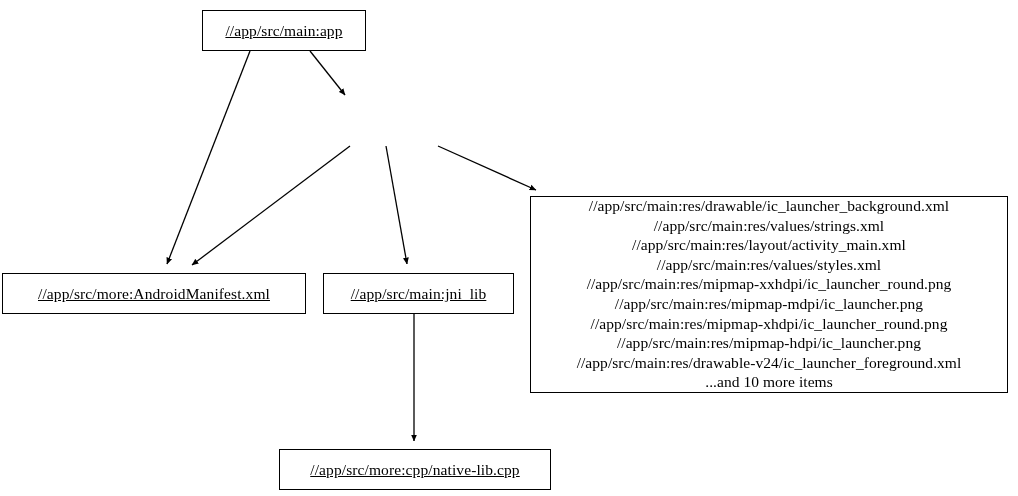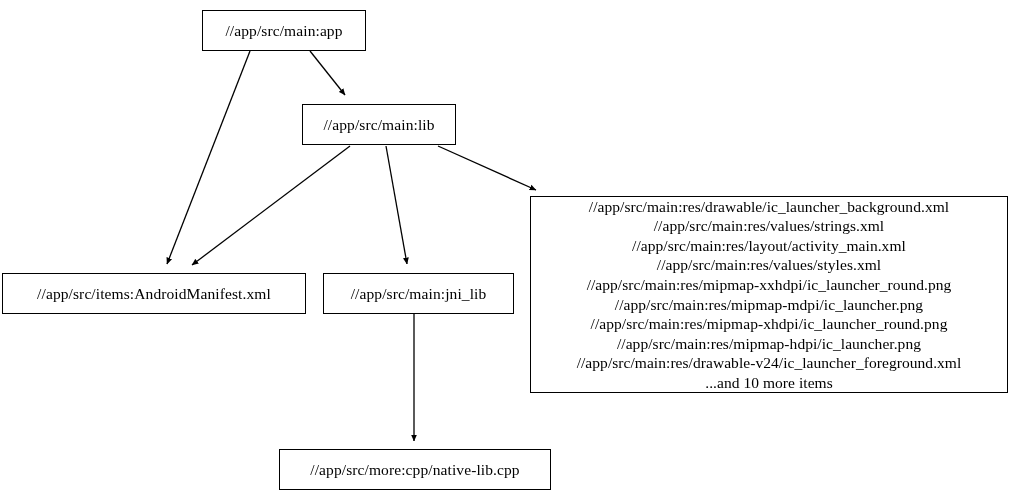--- a/index.html
+++ b/index.html
@@ -32,20 +32,21 @@
     align-items: center;
     justify-content: center;
     color: #000000;
     white-space: nowrap;
   }
   .node-label {
     font-size: 15.5px;
     line-height: 1;
     text-align: left;
     letter-spacing: 0.1px;
+    text-decoration: underline;
   }
   .node-multiline {
     display: block;
     white-space: pre;
     text-align: center;
     font-size: 15.5px;
     line-height: 19.6px;
     letter-spacing: 0.05px;
   }
   .node-multiline .ml-line {
@@ -86,33 +87,30 @@
 
     <g>
       <path d="M 414 314 L 414 441" stroke="#000000" stroke-width="1.3" fill="none" marker-end="url(#arrow)"></path>
     </g>
   </svg>
 
   <div class="node" style="left:202px; top:10px; width:164px; height:41px;">
     <span class="node-label">//app/src/main:app</span>
   </div>
 
-  <div class="node" style="left:302px; top:104px; width:154px; height:41px;">
-    <span class="node-label">//app/src/main:lib</span>
-  </div>
 
   <div class="node" style="left:2px; top:273px; width:304px; height:41px;">
-    <span class="node-label">//app/src/items:AndroidManifest.xml</span>
+    <span class="node-label">//app/src/more:AndroidManifest.xml</span>
   </div>
 
   <div class="node" style="left:323px; top:273px; width:191px; height:41px;">
     <span class="node-label">//app/src/main:jni_lib</span>
   </div>
 
   <div class="node" style="left:279px; top:449px; width:272px; height:41px;">
     <span class="node-label">//app/src/more:cpp/native-lib.cpp</span>
   </div>
 
-  <div class="node" style="left:530px; top:196px; width:478px; height:197px;">
+  <div class="node" style="left:530px; top:196px; width:478px; height:197px;align-items:flex-end;">
     <span class="node-multiline"><span class="ml-line">//app/src/main:res/drawable/ic_launcher_background.xml</span><span class="ml-line">//app/src/main:res/values/strings.xml</span><span class="ml-line">//app/src/main:res/layout/activity_main.xml</span><span class="ml-line">//app/src/main:res/values/styles.xml</span><span class="ml-line">//app/src/main:res/mipmap-xxhdpi/ic_launcher_round.png</span><span class="ml-line">//app/src/main:res/mipmap-mdpi/ic_launcher.png</span><span class="ml-line">//app/src/main:res/mipmap-xhdpi/ic_launcher_round.png</span><span class="ml-line">//app/src/main:res/mipmap-hdpi/ic_launcher.png</span><span class="ml-line">//app/src/main:res/drawable-v24/ic_launcher_foreground.xml</span><span class="ml-line">...and 10 more items</span></span>
   </div>
 
 </div>
 
 </body></html>

